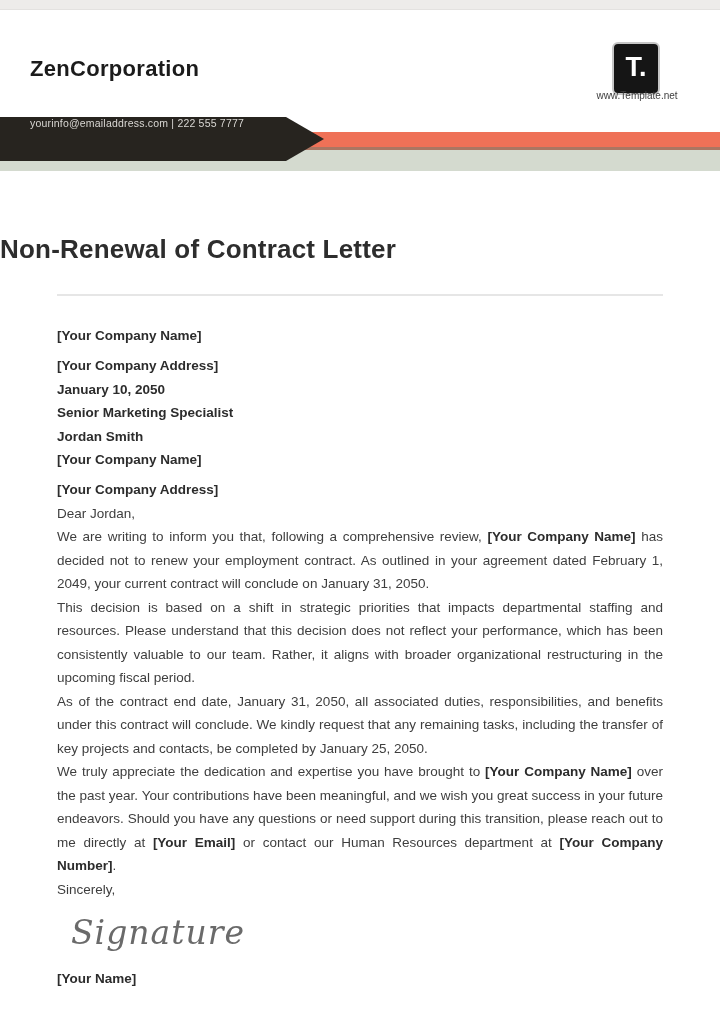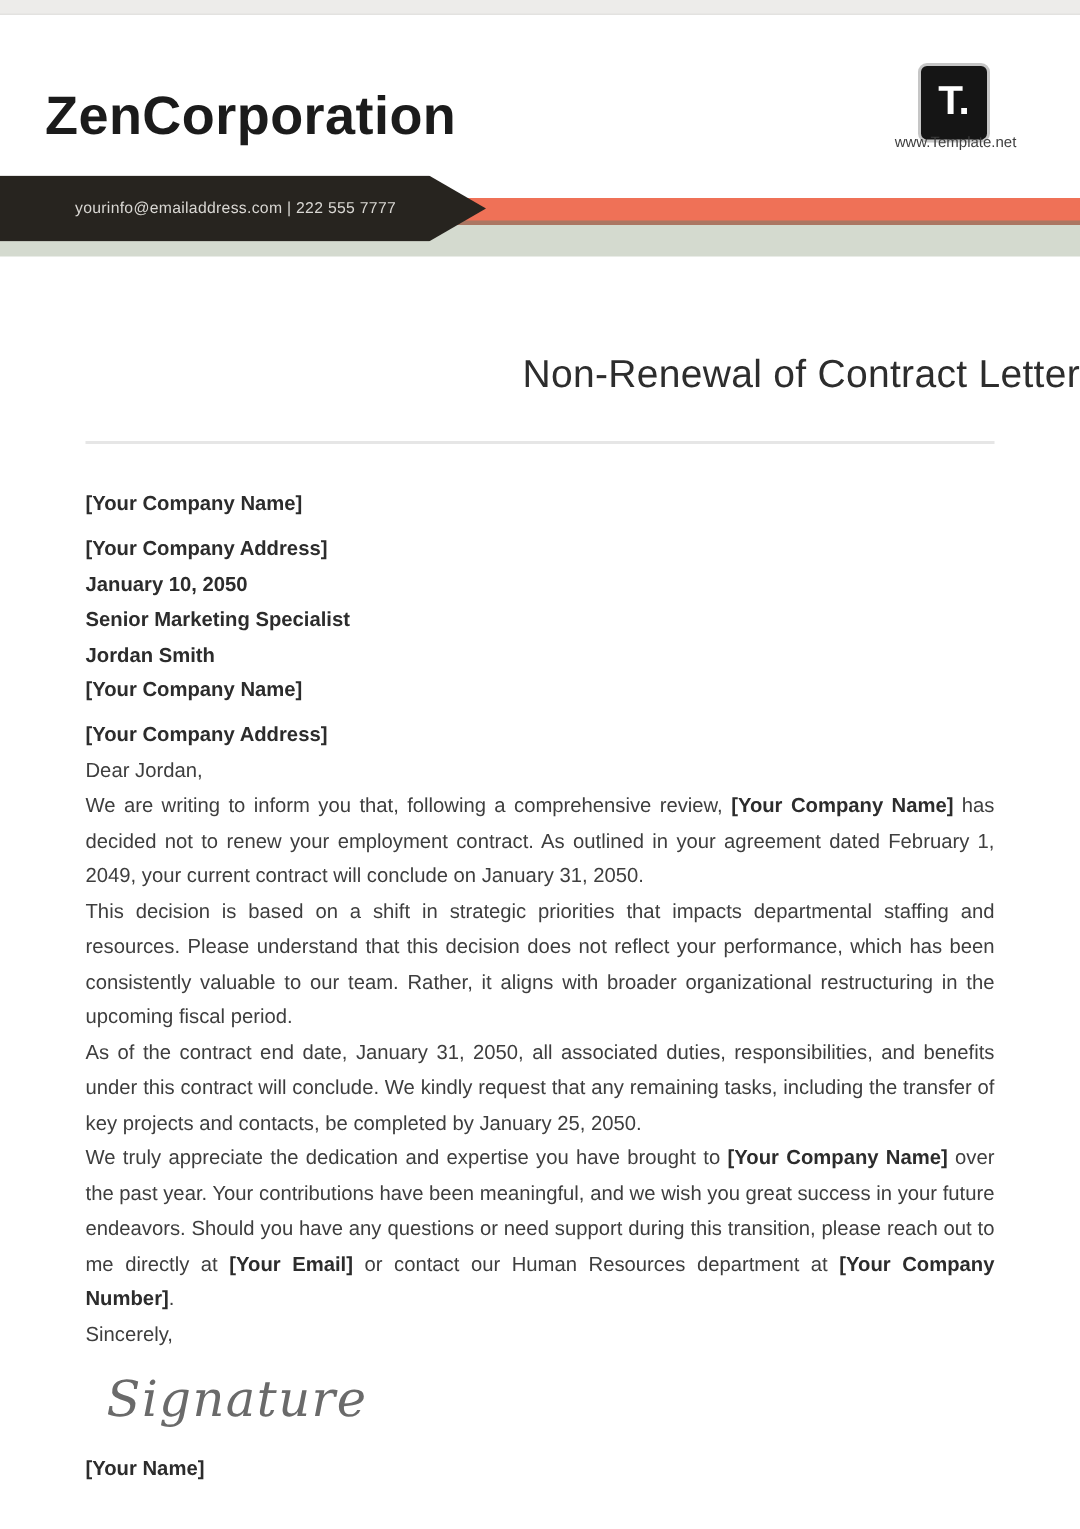--- a/index.html
+++ b/index.html
@@ -15,21 +15,21 @@
   .top-strip {
     position: absolute; top: 0; left: 0;
     width: 720px; height: 9px;
     background: #edecea;
     border-bottom: 1px solid #e3e2e0;
   }
 
   
   .brand-name {
     position: absolute; left: 30px; top: 56px;
-    font-size: 36px; font-weight: bold;
+    font-size: 22px; font-weight: bold;
     color: #1b1b1b; letter-spacing: 0.3px;
   }
   .logo-box {
     position: absolute; left: 612px; top: 42px;
     width: 48px; height: 53px;
     background: #151515;
     border: 2px solid #c6c6c6;
     border-radius: 6px;
     box-sizing: border-box;
     display: flex; align-items: center; justify-content: center;
@@ -54,32 +54,32 @@
     position: absolute; top: 132px; left: 280px;
     width: 440px; height: 15px;
     background: #ef7157;
     border-bottom: 3px solid #ab7662;
   }
   .contact-banner {
     position: absolute; top: 117px; left: 0;
     width: 324px; height: 44px;
     background: #27241f;
     clip-path: polygon(0 0, 286px 0, 324px 22px, 286px 44px, 0 44px);
-    display: flex; align-items: center; padding-left: 20px;
+    display: flex; 
   }
   .contact-text {
     padding-left: 30px;
     color: #d9d7d3; font-size: 10.5px; letter-spacing: 0.2px;
   }
 
   
   .title {
     position: absolute; top: 234px; left: 0;
-    width: 720px; text-align: right;
-    font-size: 26px; font-weight: normal;
+    width: 720px; text-align: left;
+    font-size: 26px; font-weight: bold;
     color: #2d2d2d; letter-spacing: 0.2px;
   }
   .divider {
     position: absolute; top: 294px; left: 57px;
     width: 606px; height: 2px;
     background: #e6e6e6;
   }
 
   
   .letter {

